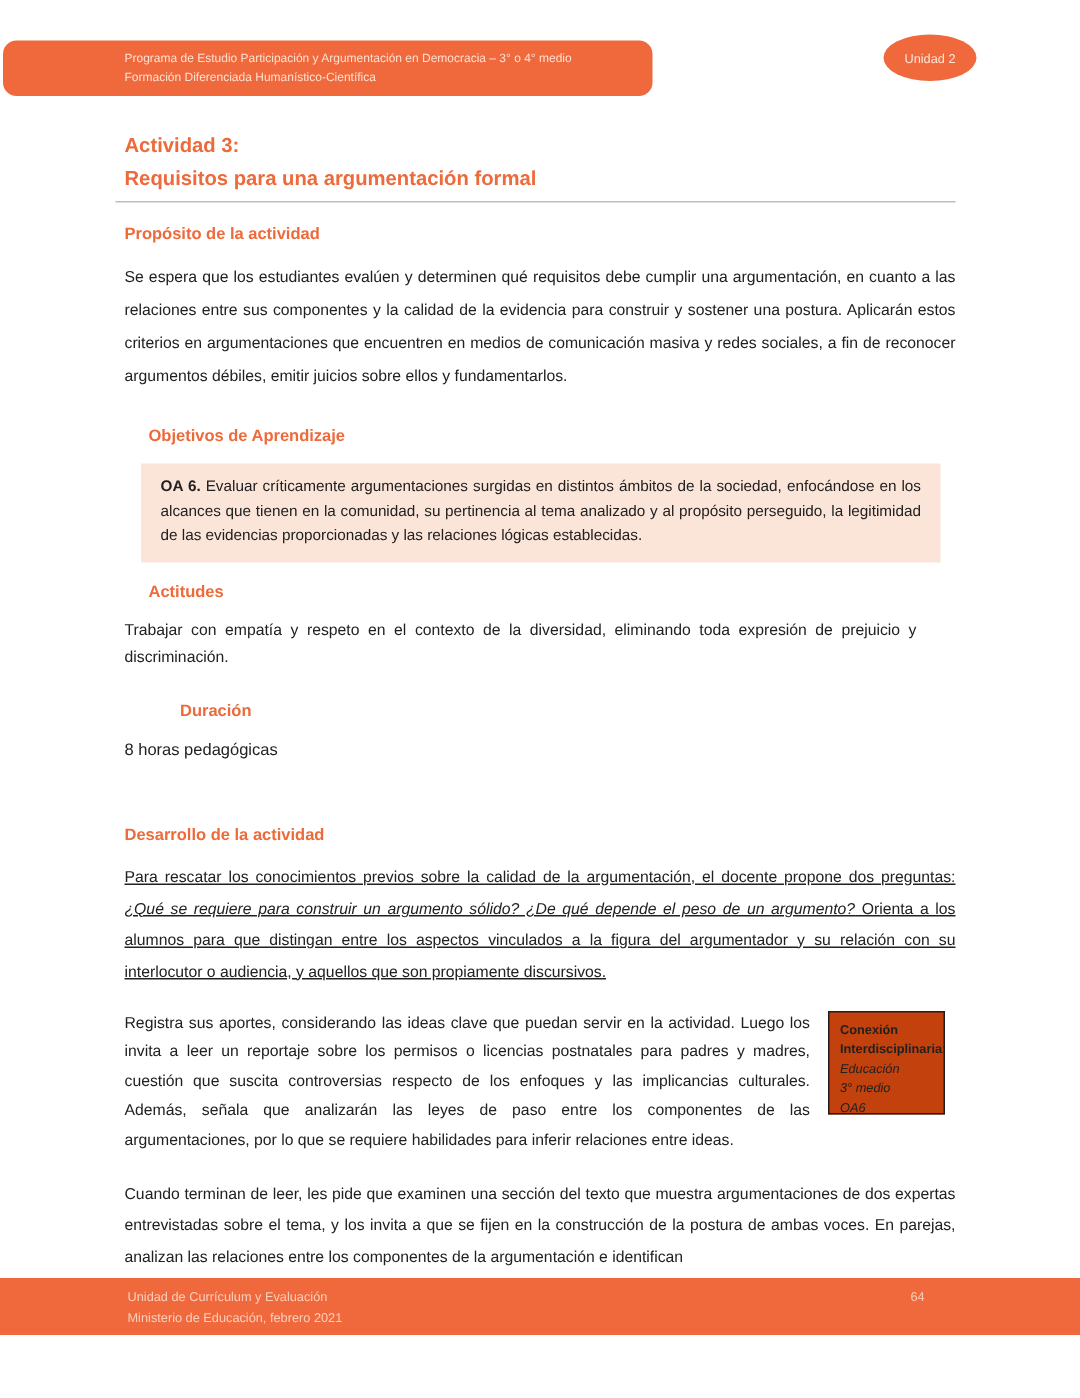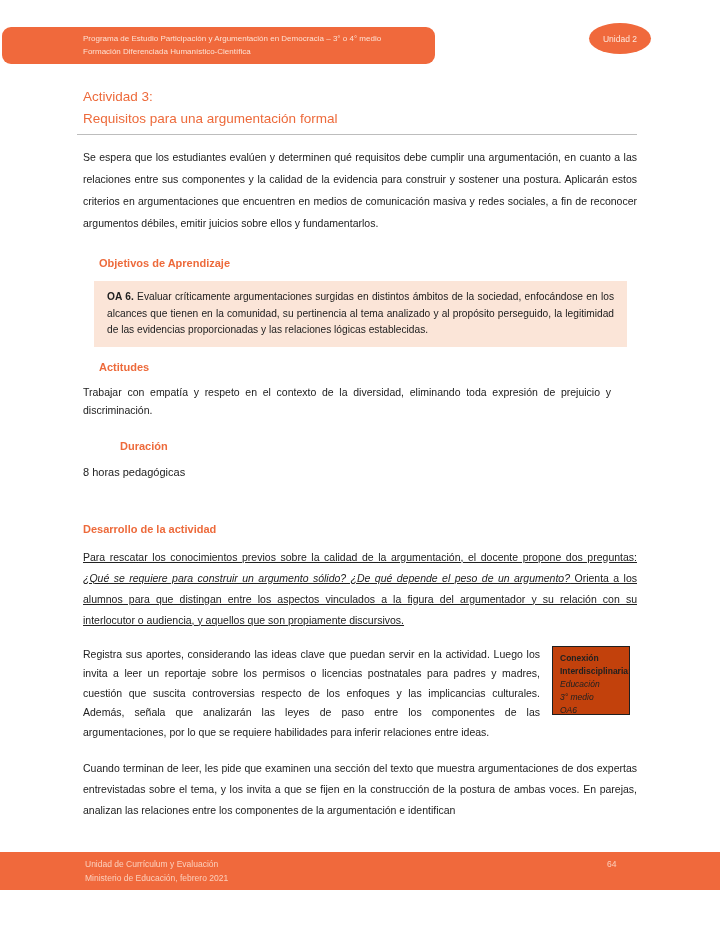--- a/index.html
+++ b/index.html
@@ -33,21 +33,21 @@
     font-size:8.5px;
   }
 
   
   .content {
     position:absolute; left:83px; top:86px;
     width:554px;
   }
   .doc-title {
     color:#ED6A3B;
-    font-size:13.5px; font-weight:400; line-height:22px;
+    font-size:13.5px; font-weight:700; line-height:22px;
   }
   .title-rule {
     border:none; border-top:1px solid #BDBDBD;
     margin:4px 0 0 -6px; width:560px;
   }
   .sec-heading {
     color:#ED6A3B;
     font-size:11px; font-weight:700; line-height:14px;
   }
   .h-proposito { margin-top:14px; }
@@ -126,20 +126,21 @@
   </div>
 
   <div class="content">
 
     <div class="doc-title">
       <div>Actividad 3:</div>
       <div>Requisitos para una argumentación formal</div>
     </div>
     <hr class="title-rule">
 
+    <div class="sec-heading h-proposito">Propósito de la actividad</div>
     <p class="para p-proposito">Se espera que los estudiantes evalúen y determinen qué requisitos debe cumplir una argumentación, en cuanto a las relaciones entre sus componentes y la calidad de la evidencia para construir y sostener una postura. Aplicarán estos criterios en argumentaciones que encuentren en medios de comunicación masiva y redes sociales, a fin de reconocer argumentos débiles, emitir juicios sobre ellos y fundamentarlos.</p>
 
     <div class="sec-heading h-objetivos">Objetivos de Aprendizaje</div>
     <div class="oa-box"><span class="oa-label">OA 6.</span><span> Evaluar críticamente argumentaciones surgidas en distintos ámbitos de la sociedad, enfocándose en los alcances que tienen en la comunidad, su pertinencia al tema analizado y al propósito perseguido, la legitimidad de las evidencias proporcionadas y las relaciones lógicas establecidas.</span></div>
 
     <div class="sec-heading h-actitudes">Actitudes</div>
     <p class="para p-actitudes">Trabajar con empatía y respeto en el contexto de la diversidad, eliminando toda expresión de prejuicio y discriminación.</p>
 
     <div class="sec-heading h-duracion">Duración</div>
     <p class="para p-duracion">8 horas pedagógicas</p>

